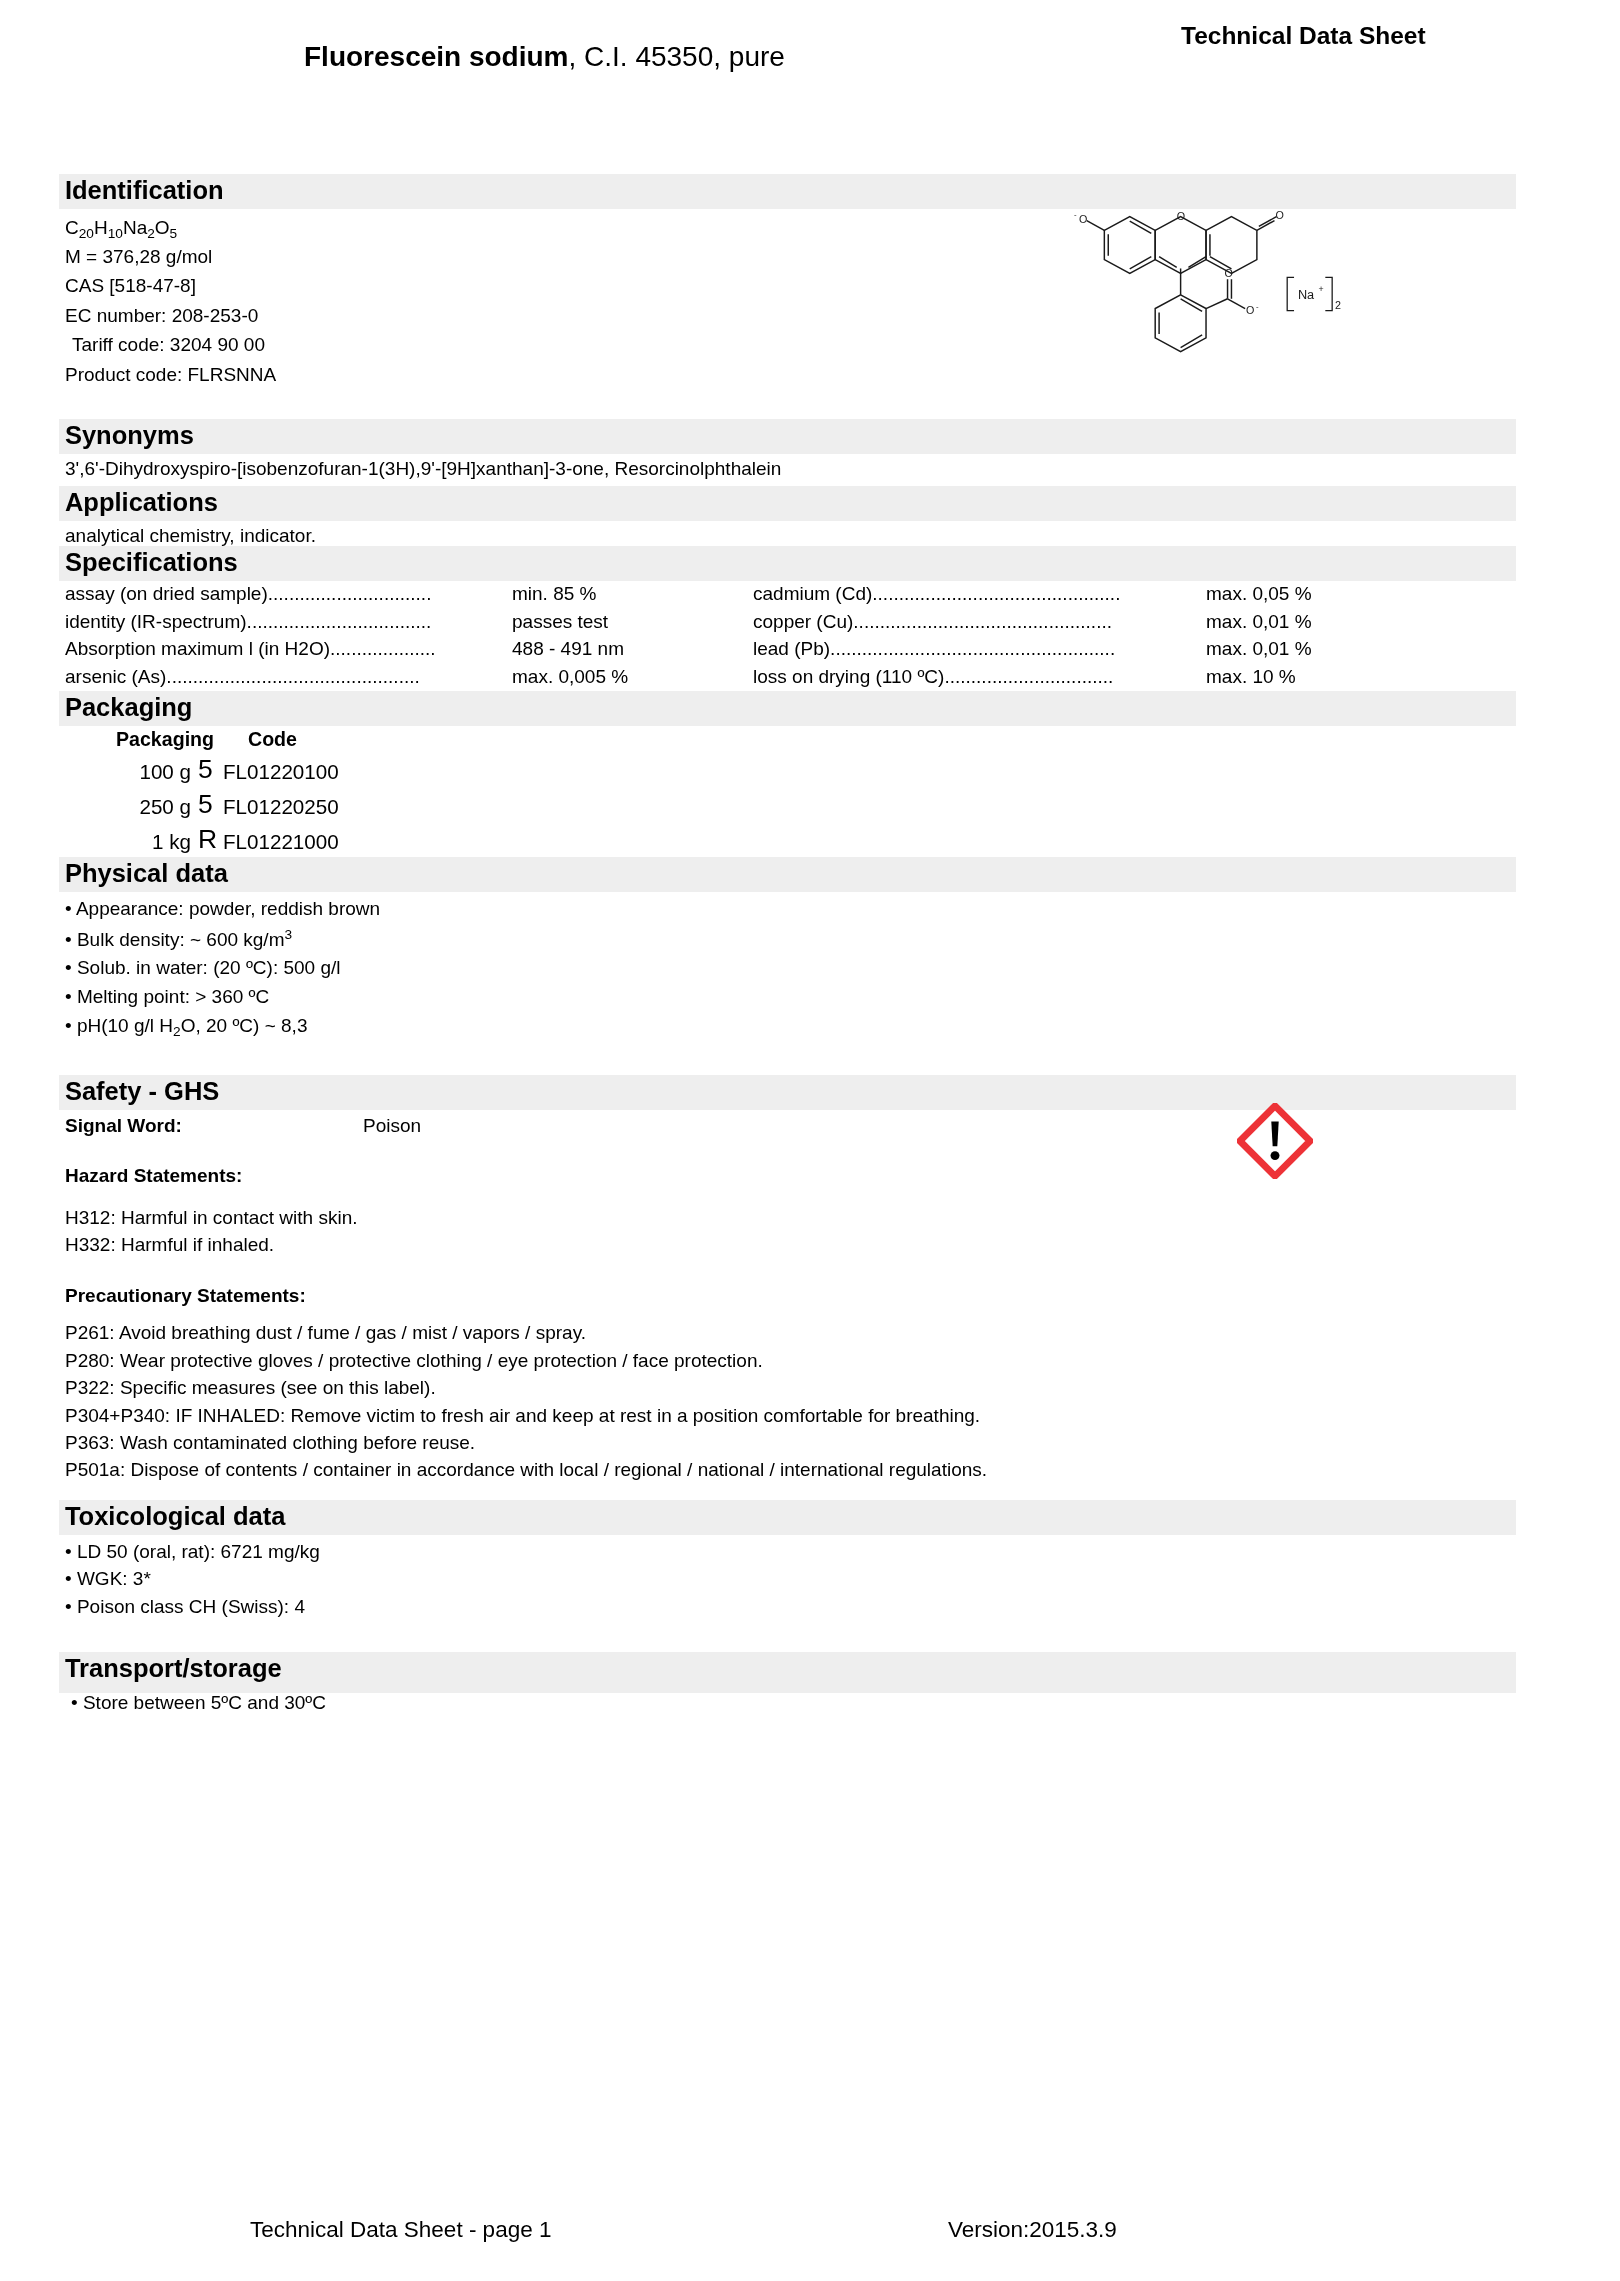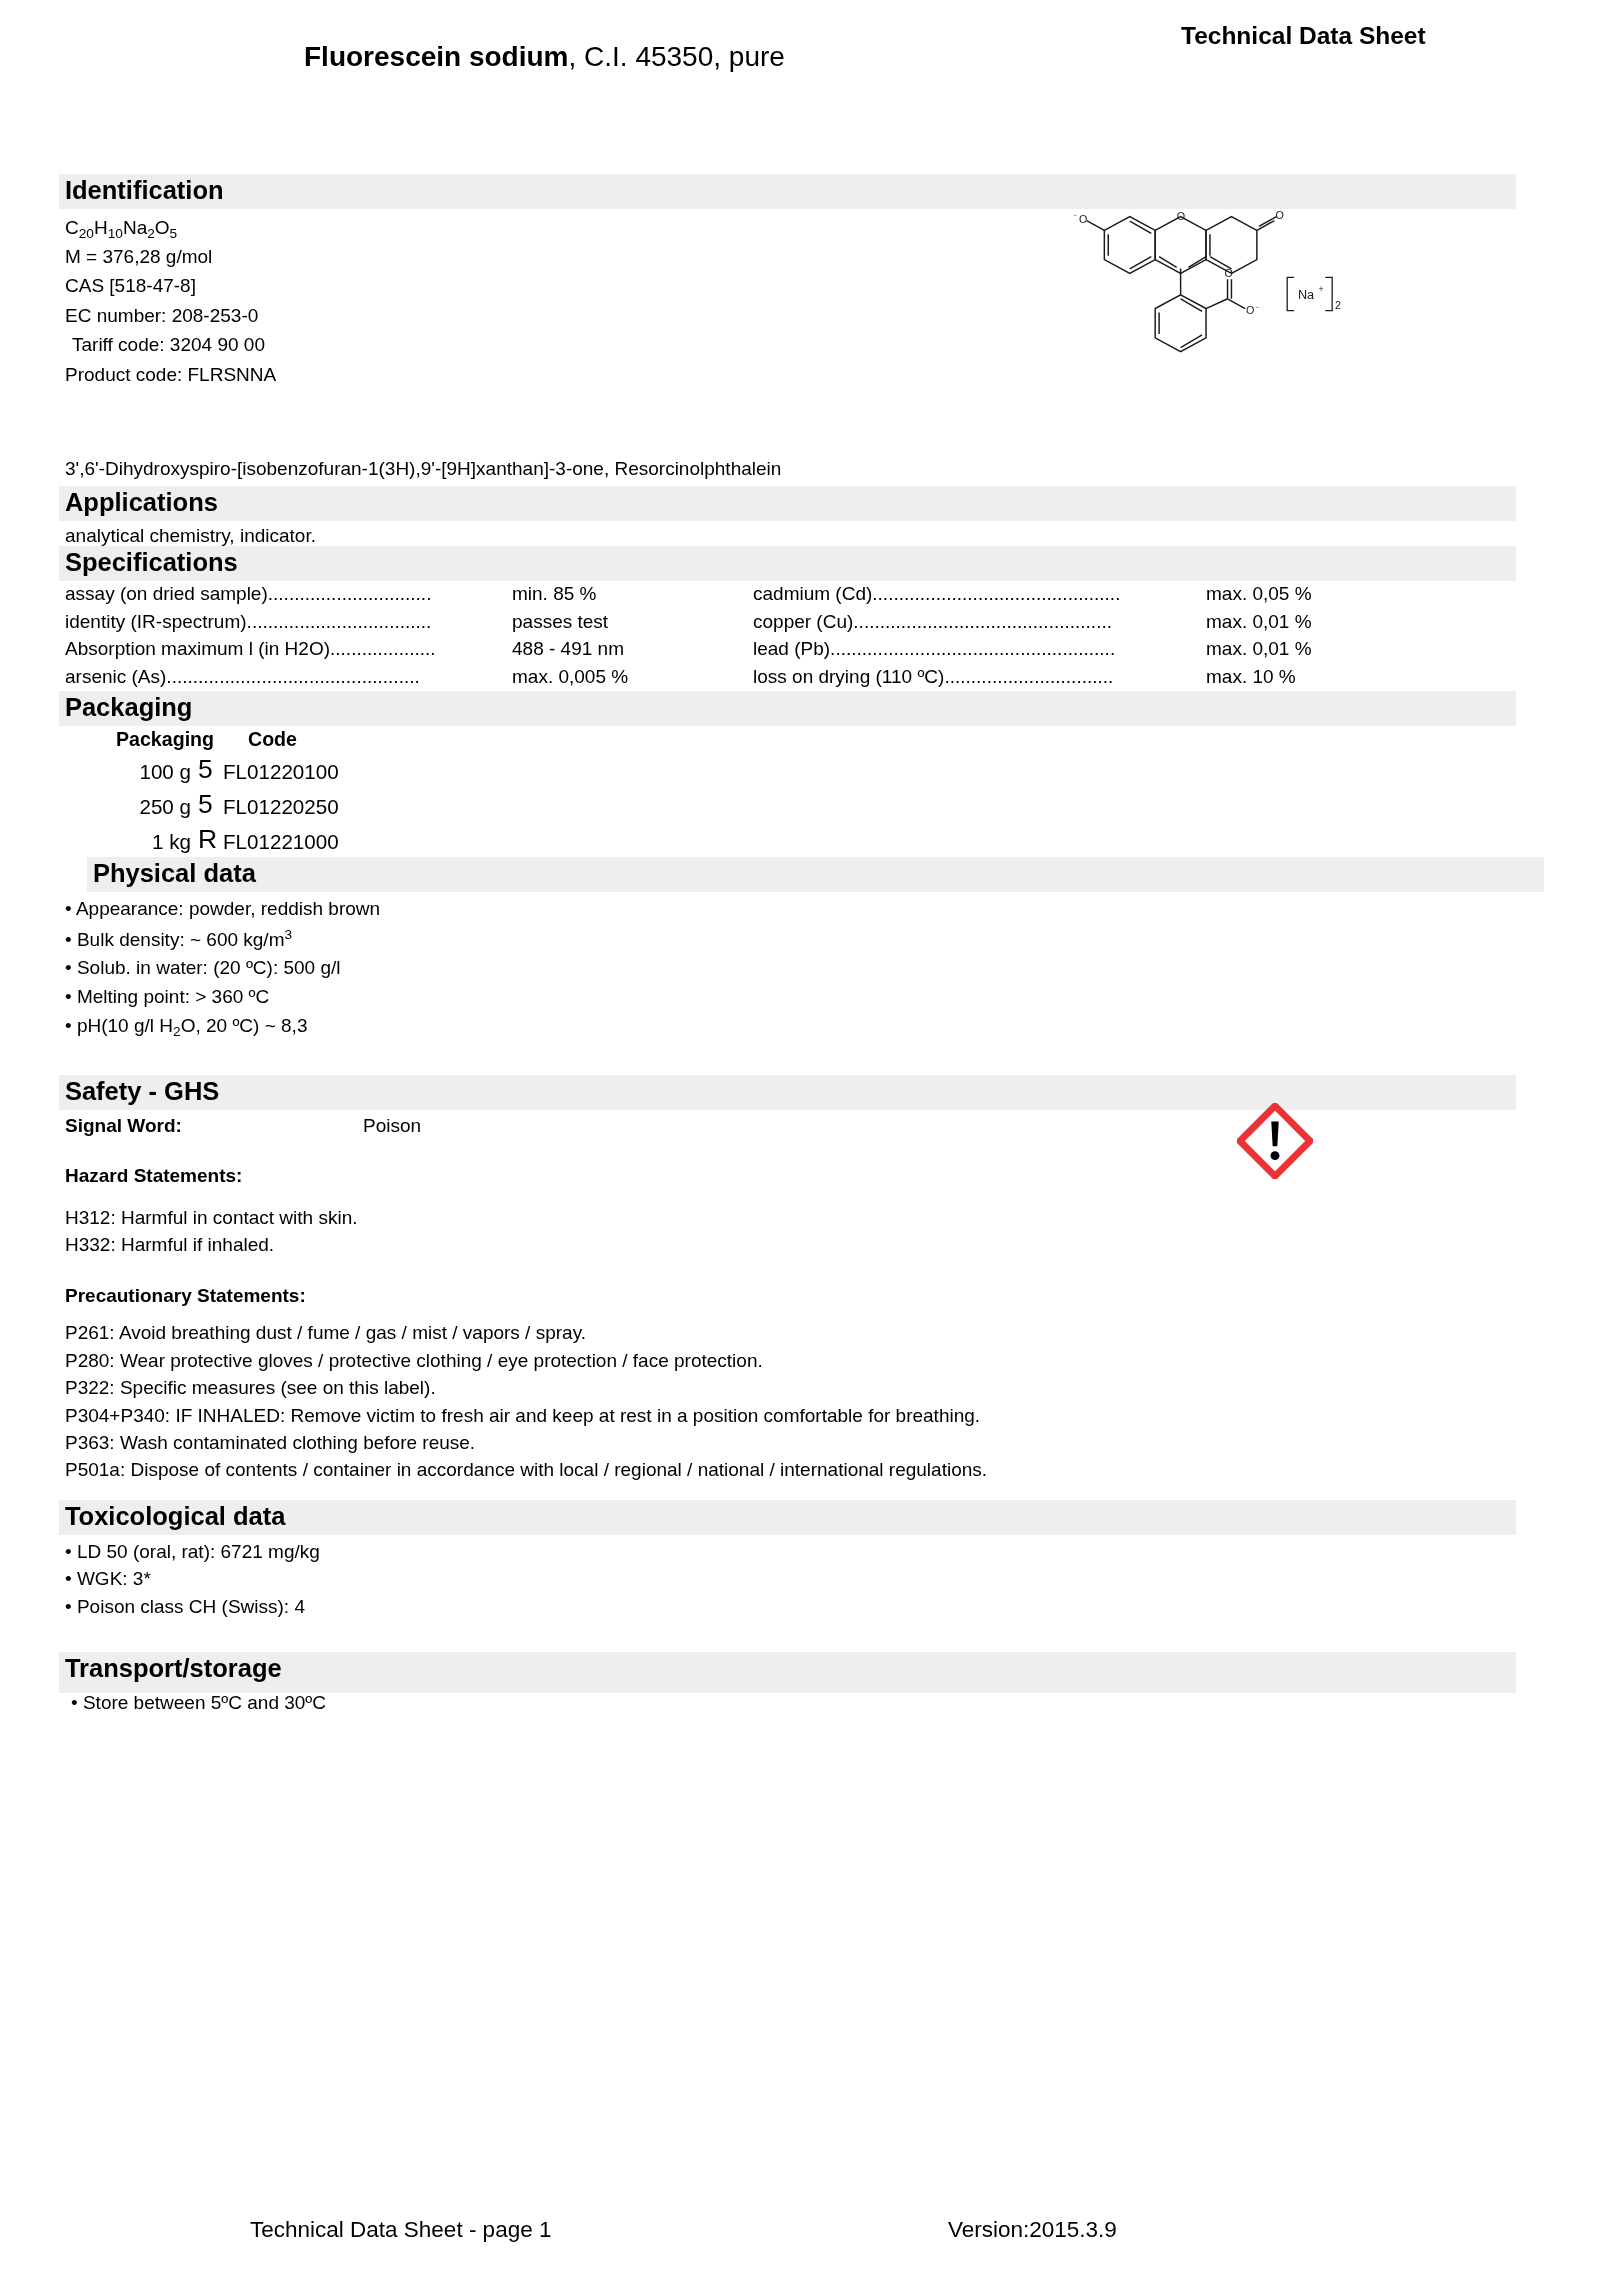--- a/index.html
+++ b/index.html
@@ -171,20 +171,23 @@
         <polyline points="268,78 275,78 275,112 268,112"></polyline>
       </g>
       <g font-family="Liberation Sans, sans-serif" fill="#1a1a1a">
         <text x="240" y="100" font-size="13">Na</text>
         <text x="261" y="93" font-size="9">+</text>
         <text x="278" y="110" font-size="11">2</text>
       </g>
     </svg>
   </div>
 
+  <div class="band" style="top:419px;height:35px;">
+    <div class="band-title">Synonyms</div>
+  </div>
   <div class="txt" style="left:65px;top:459px;">3',6'-Dihydroxyspiro-[isobenzofuran-1(3H),9'-[9H]xanthan]-3-one,   Resorcinolphthalein</div>
 
   <div class="band" style="top:486px;height:35px;">
     <div class="band-title">Applications</div>
   </div>
   <div class="txt" style="left:65px;top:526px;">analytical chemistry, indicator.</div>
 
   <div class="band" style="top:546px;height:35px;">
     <div class="band-title">Specifications</div>
   </div>
@@ -219,21 +222,21 @@
   <div class="pk-code" style="left:223px;top:760px;">FL01220100</div>
 
   <div class="pk-size" style="left:78px;top:795px;width:113px;">250 g</div>
   <div class="pk-sym" style="left:198px;top:789px;">5</div>
   <div class="pk-code" style="left:223px;top:795px;">FL01220250</div>
 
   <div class="pk-size" style="left:78px;top:830px;width:113px;">1 kg</div>
   <div class="pk-sym" style="left:198px;top:824px;">R</div>
   <div class="pk-code" style="left:223px;top:830px;">FL01221000</div>
 
-  <div class="band" style="top:857px;height:35px;margin-left:28px;">
+  <div class="band" style="top:857px;height:35px;">
     <div class="band-title">Physical data</div>
   </div>
 
   <div class="txt" style="left:65px;top:899px;"><span>•</span> <span>Appearance: powder, reddish brown</span></div>
   <div class="txt" style="left:65px;top:928px;"><span>•</span> <span>Bulk density: ~ 600 kg/m</span><span class="sup">3</span></div>
   <div class="txt" style="left:65px;top:958px;"><span>•</span> <span>Solub. in water:  (20 ºC): 500 g/l</span></div>
   <div class="txt" style="left:65px;top:987px;"><span>•</span> <span>Melting point: &gt; 360 ºC</span></div>
   <div class="txt" style="left:65px;top:1016px;"><span>•</span> <span>pH(10 g/l H</span><span class="sub">2</span><span>O, 20 ºC) ~ 8,3</span></div>
 
   <div class="band" style="top:1075px;height:35px;">

